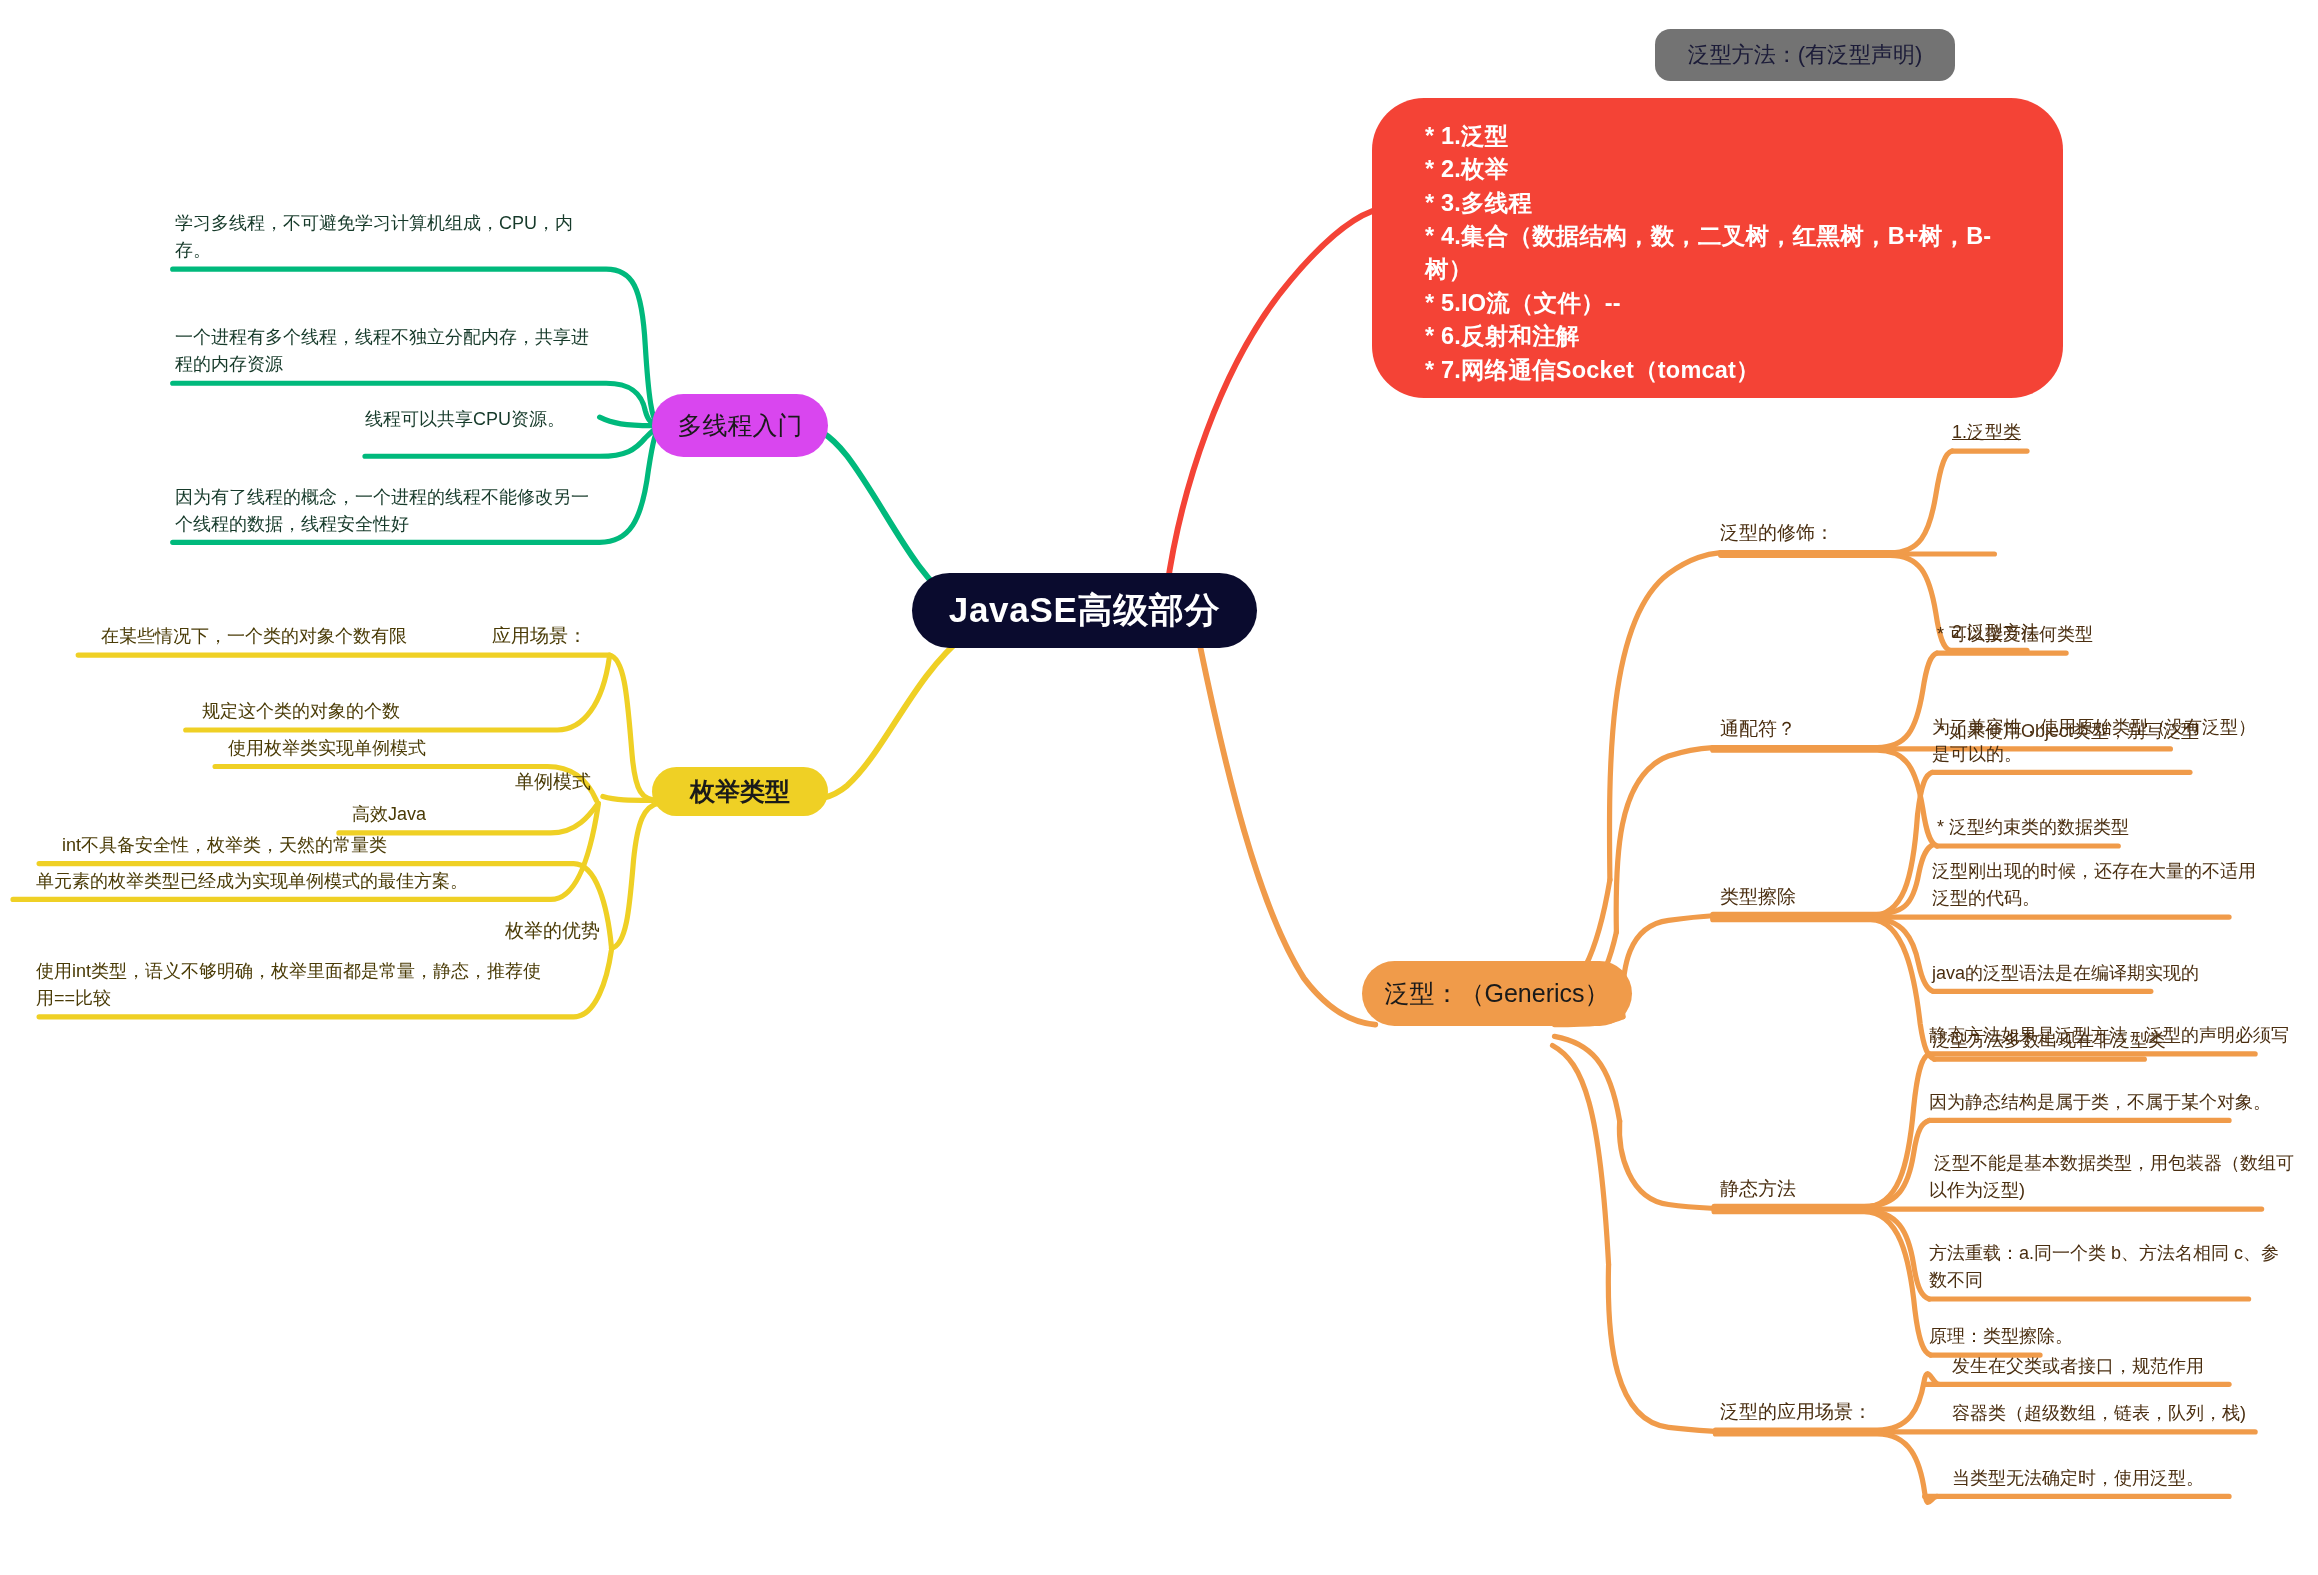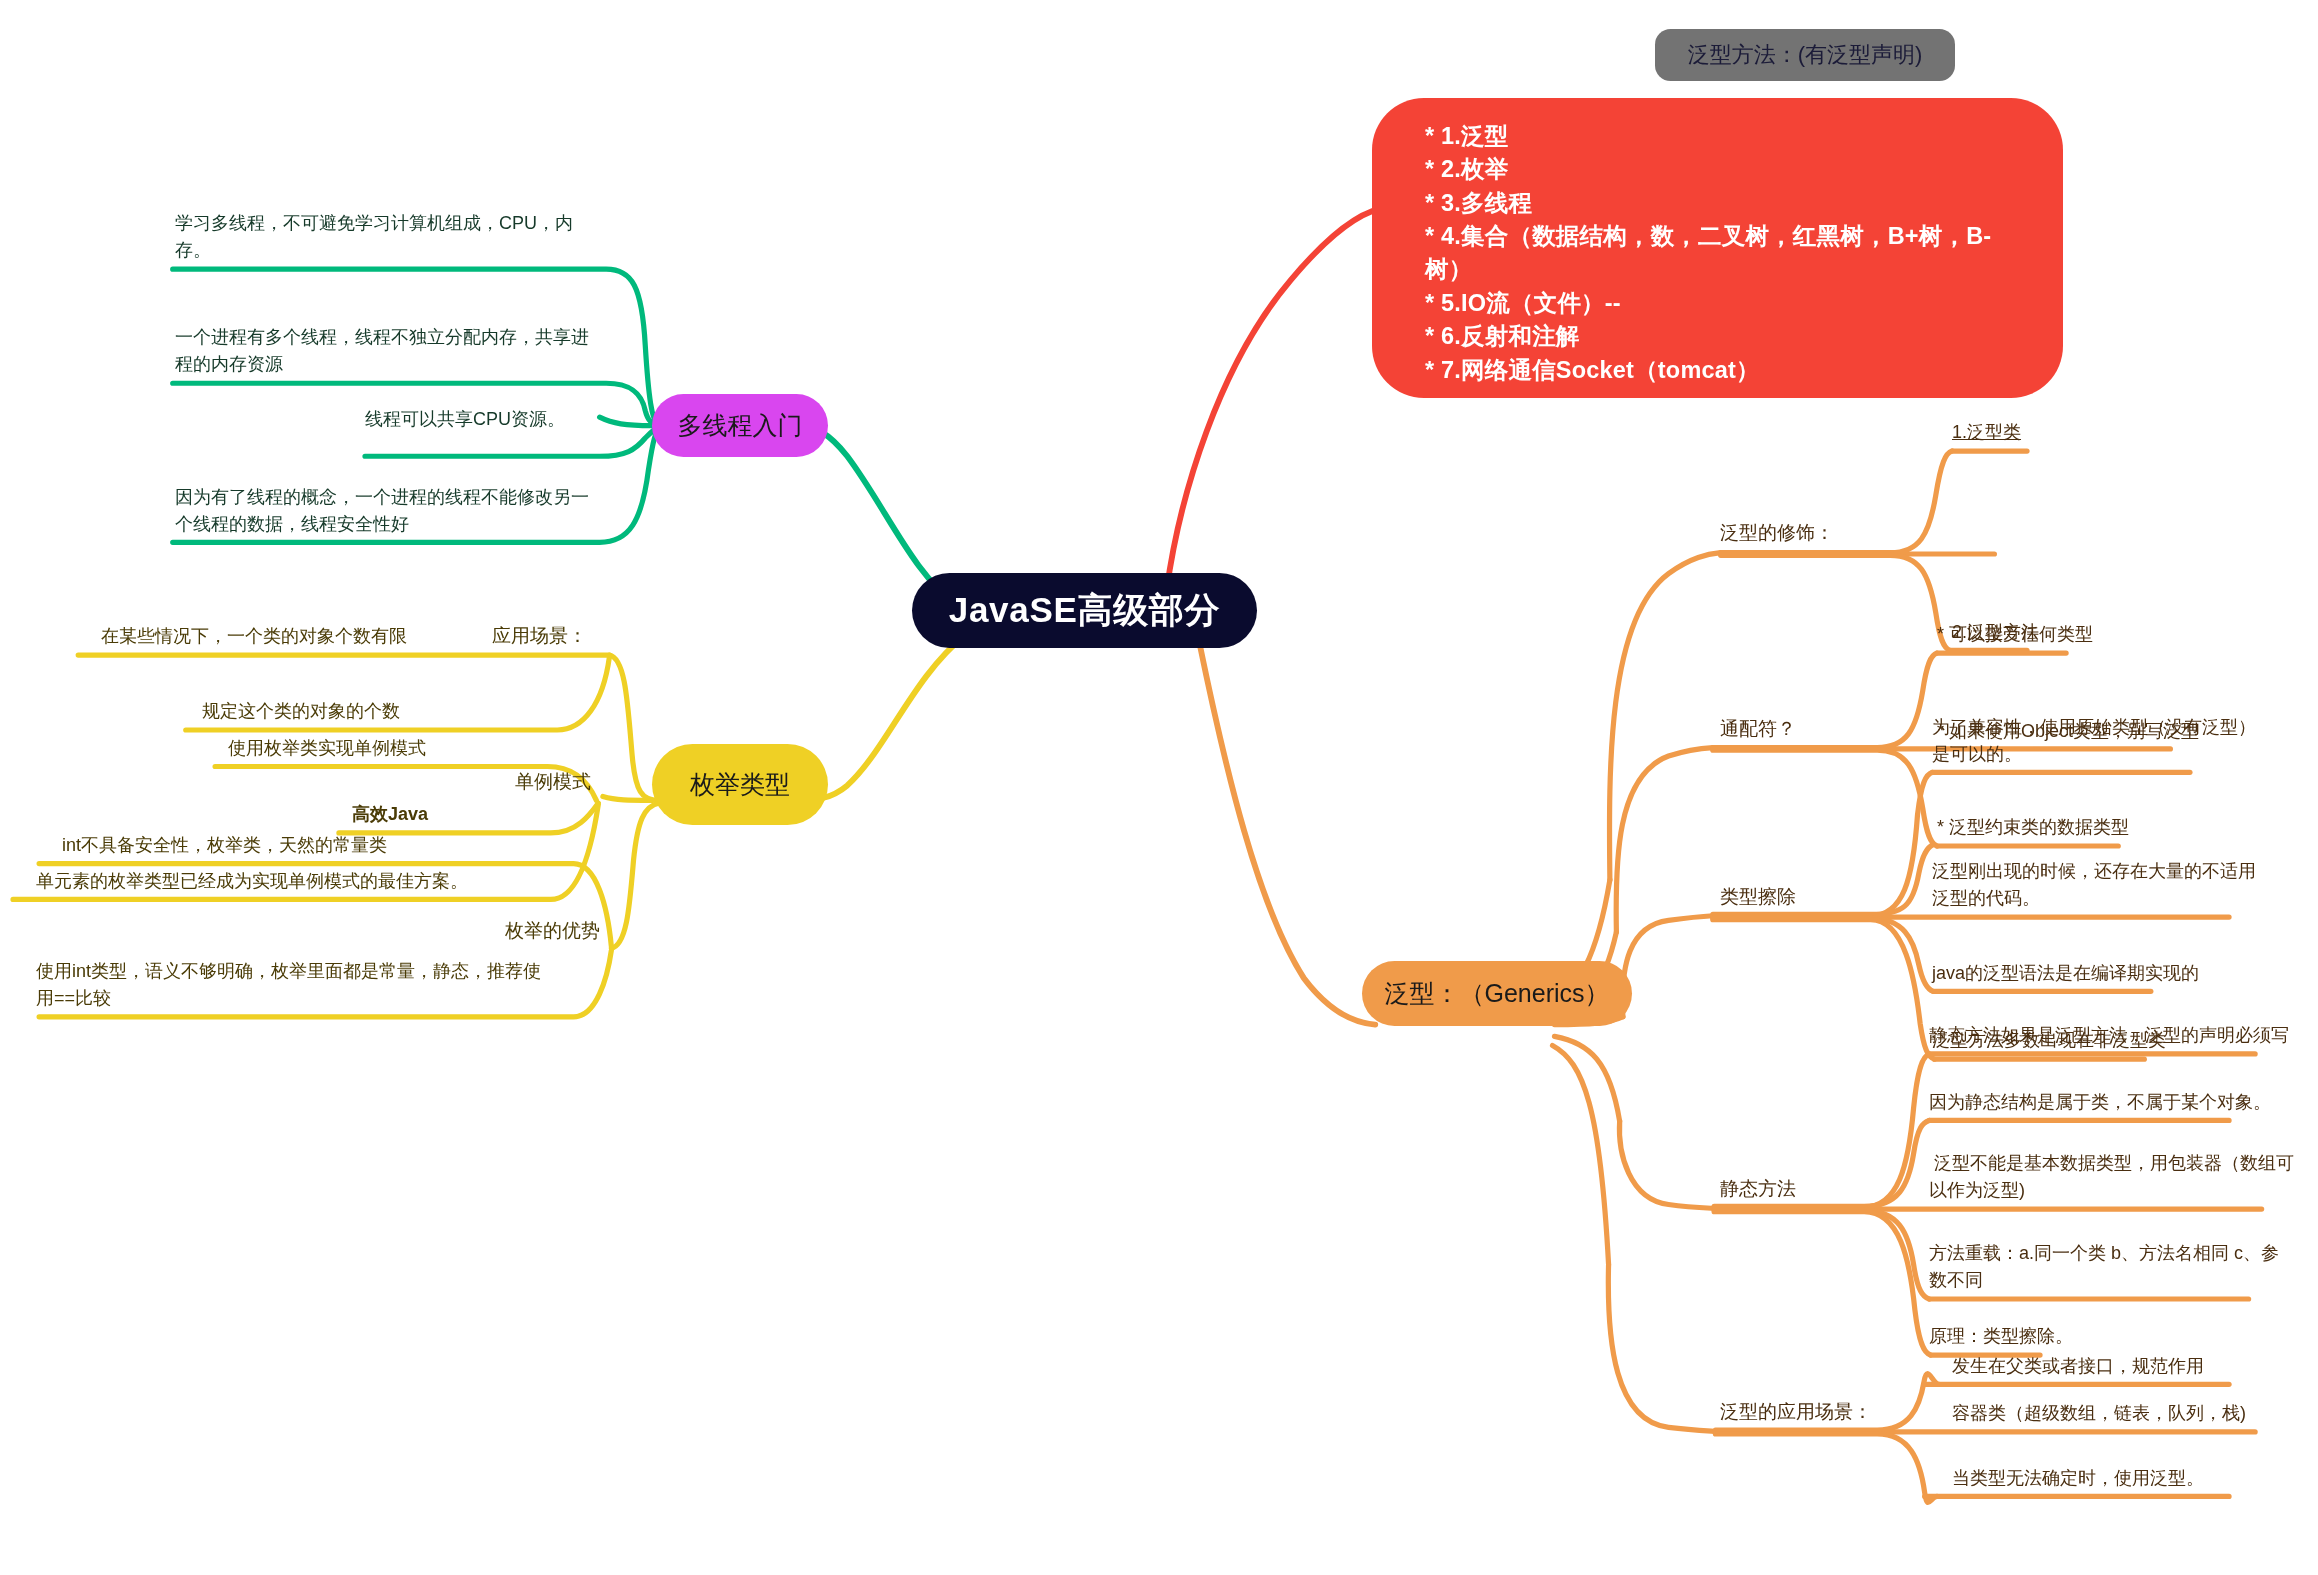--- a/index.html
+++ b/index.html
@@ -168,21 +168,21 @@
   </div>
 
   <div class="pill root" style="left:912px;top:573px;width:345px;height:75px;">
     <span>JavaSE高级部分</span>
   </div>
 
   <div class="pill branch green" style="left:652px;top:394px;width:176px;height:63px;">
     <span>多线程入门</span>
   </div>
 
-  <div class="pill branch yellow" style="left:652px;top:744px;width:176px;height:81px;">
+  <div class="pill branch yellow" style="left:652px;top:767px;width:176px;height:49px;font-weight:bold;">
     <span>枚举类型</span>
   </div>
 
   <div class="pill branch orange" style="left:1362px;top:961px;width:270px;height:65px;">
     <span>泛型：（Generics）</span>
   </div>
 
   <div class="lbl g" style="left:175px;top:264px;width:417px;transform:translateY(-100%);">学习多线程，不可避免学习计算机组成，CPU，内存。</div>
 
   <div class="lbl g" style="left:175px;top:378px;width:417px;transform:translateY(-100%);">一个进程有多个线程，线程不独立分配内存，共享进程的内存资源</div>
@@ -196,21 +196,21 @@
   <div class="lbl y mid" style="left:515px;top:796px;width:143px;transform:translateY(-100%);">单例模式</div>
 
   <div class="lbl y mid" style="left:505px;top:945px;width:150px;transform:translateY(-100%);">枚举的优势</div>
 
   <div class="lbl y" style="left:101px;top:650px;width:469px;transform:translateY(-100%);">在某些情况下，一个类的对象个数有限</div>
 
   <div class="lbl y" style="left:202px;top:725px;width:365px;transform:translateY(-100%);">规定这个类的对象的个数</div>
 
   <div class="lbl y" style="left:228px;top:762px;width:326px;transform:translateY(-100%);">使用枚举类实现单例模式</div>
 
-  <div class="lbl y" style="left:352px;top:828px;width:202px;transform:translateY(-100%);font-weight:bold;">高效Java</div>
+  <div class="lbl y" style="left:352px;top:828px;width:202px;transform:translateY(-100%);">高效Java</div>
 
   <div class="lbl y" style="left:36px;top:895px;width:508px;transform:translateY(-100%);">单元素的枚举类型已经成为实现单例模式的最佳方案。</div>
 
   <div class="lbl y" style="left:62px;top:859px;width:495px;transform:translateY(-100%);">int不具备安全性，枚举类，天然的常量类</div>
 
   <div class="lbl y" style="left:36px;top:1012px;width:515px;transform:translateY(-100%);">使用int类型，语义不够明确，枚举里面都是常量，静态，推荐使用==比较</div>
 
   <div class="lbl o mid" style="left:1720px;top:547px;width:182px;transform:translateY(-100%);">泛型的修饰：</div>
 
   <div class="lbl o mid" style="left:1720px;top:743px;width:156px;transform:translateY(-100%);">通配符？</div>

